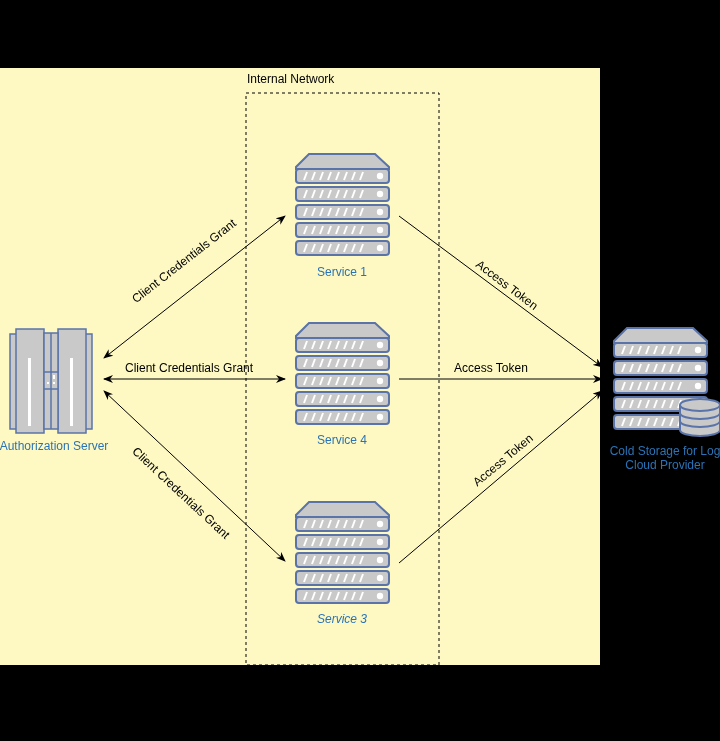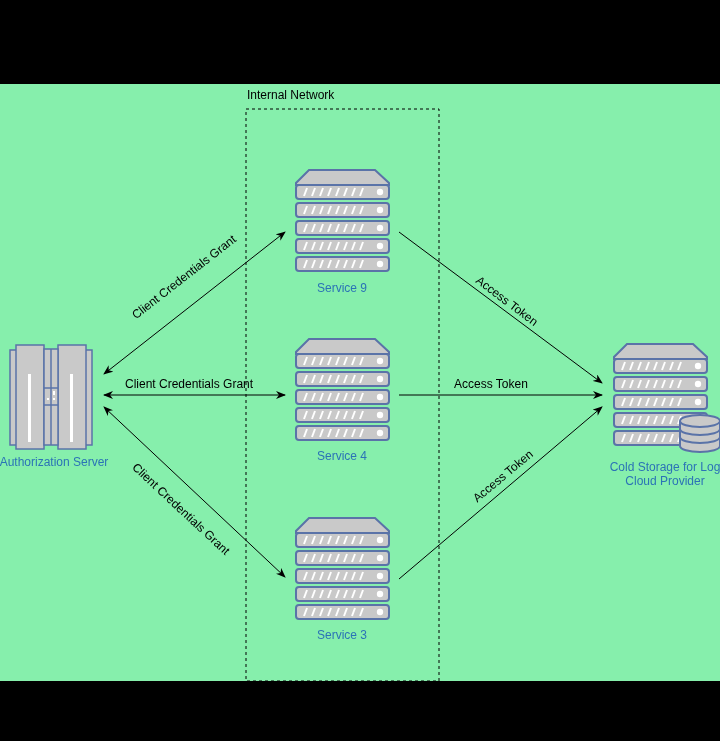--- a/index.html
+++ b/index.html
@@ -1,18 +1,18 @@
 <!DOCTYPE html>
 <html><head>
 <meta charset="utf-8">
 <style>
   html, body { margin:0; padding:0; }
   body { width:720px; height:741px; background:#000; position:relative; overflow:hidden;
          font-family:"Liberation Sans", sans-serif; }
-  #canvas { position:absolute; left:0; top:84px; width:720px; height:597px; background:#86efac; }
+  #canvas { position:absolute; left:0; top:68px; width:600px; height:597px; background:#fef9c3; }
   svg { position:absolute; left:0; top:0; }
   .lbl { position:absolute; font-size:12px; white-space:nowrap; color:#000; }
   .blue { color:#2b73b6; text-align:center; }
 </style>
 </head>
 <body>
 
 <div id="canvas">
   <svg width="720" height="597" viewBox="0 80 720 597">
     <defs>
@@ -79,23 +79,23 @@
       <rect x="70" y="370" width="3" height="68" fill="#fff" stroke="none"></rect>
       <rect x="53" y="387" width="2" height="4" fill="#fff" stroke="none"></rect>
       <rect x="47" y="394" width="2" height="2" fill="#fff" stroke="none"></rect>
       <rect x="53" y="394" width="2" height="2" fill="#fff" stroke="none"></rect>
     </g>
   </svg>
 
   <div class="lbl" style="left:247px; top:4px;">Internal Network</div>
 
   <div class="lbl blue" style="left:-6px; top:371px; width:120px;">Authorization Server</div>
-  <div class="lbl blue" style="left:302px; top:197px; width:80px;">Service 9</div>
+  <div class="lbl blue" style="left:302px; top:197px; width:80px;">Service 1</div>
   <div class="lbl blue" style="left:302px; top:365px; width:80px;">Service 4</div>
-  <div class="lbl blue" style="left:302px; top:544px; width:80px;">Service 3</div>
+  <div class="lbl blue" style="left:302px; top:544px; width:80px;font-style:italic;">Service 3</div>
   <div class="lbl blue" style="left:600px; top:376px; width:130px;">Cold Storage for Log</div>
   <div class="lbl blue" style="left:600px; top:390px; width:130px;">Cloud Provider</div>
 
   <div class="lbl" style="left:120px; top:186px; transform:rotate(-38deg); transform-origin:center;">Client Credentials Grant</div>
   <div class="lbl" style="left:125px; top:293px;">Client Credentials Grant</div>
   <div class="lbl" style="left:117px; top:418px; transform:rotate(43deg); transform-origin:center;">Client Credentials Grant</div>
   <div class="lbl" style="left:470px; top:210px; transform:rotate(37deg); transform-origin:center;">Access Token</div>
   <div class="lbl" style="left:454px; top:293px;">Access Token</div>
   <div class="lbl" style="left:466px; top:385px; transform:rotate(-40deg); transform-origin:center;">Access Token</div>
 </div>

